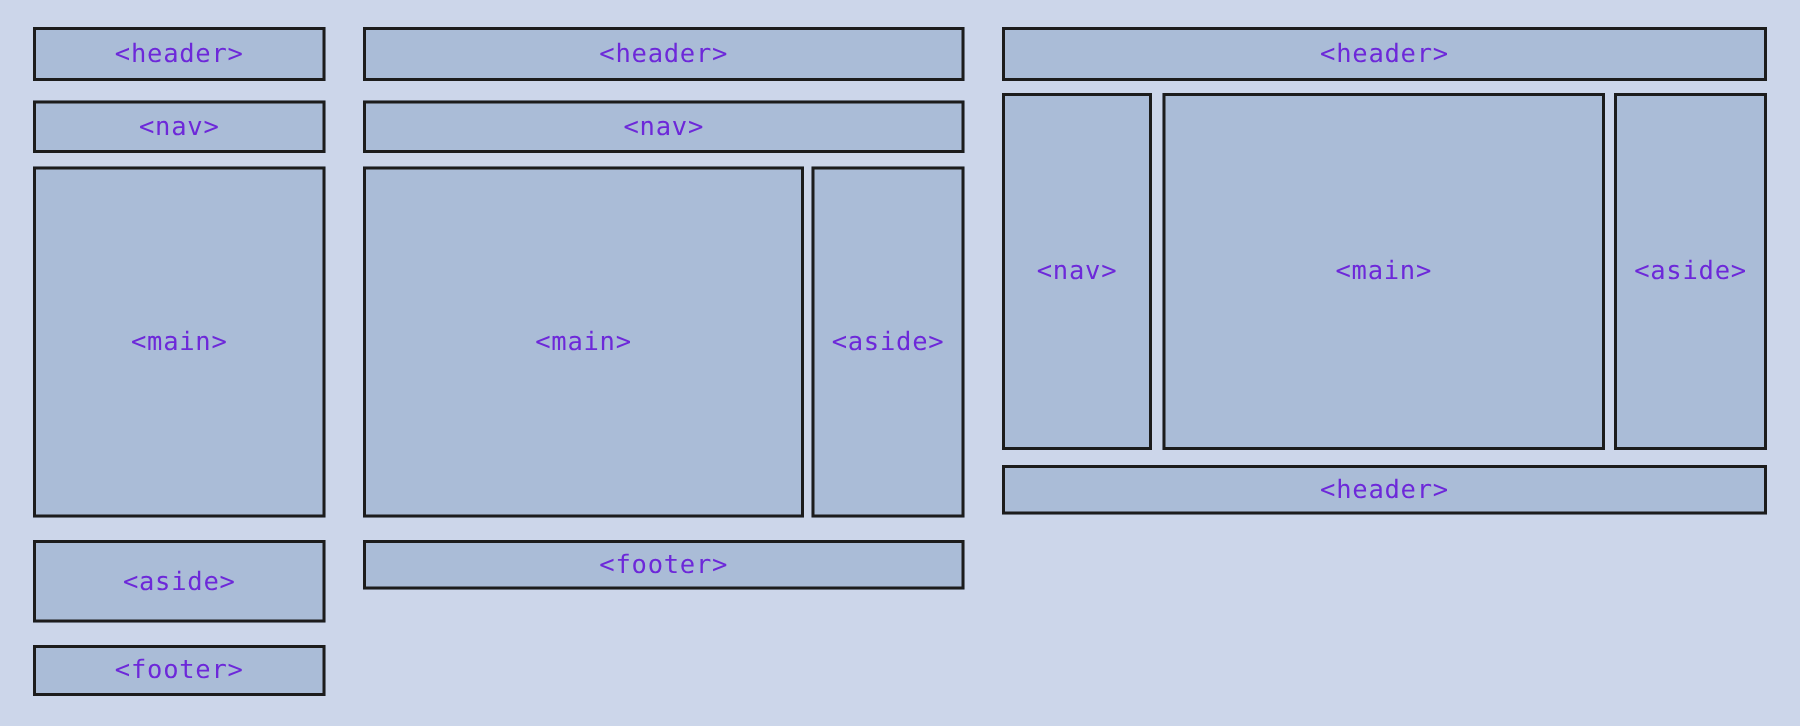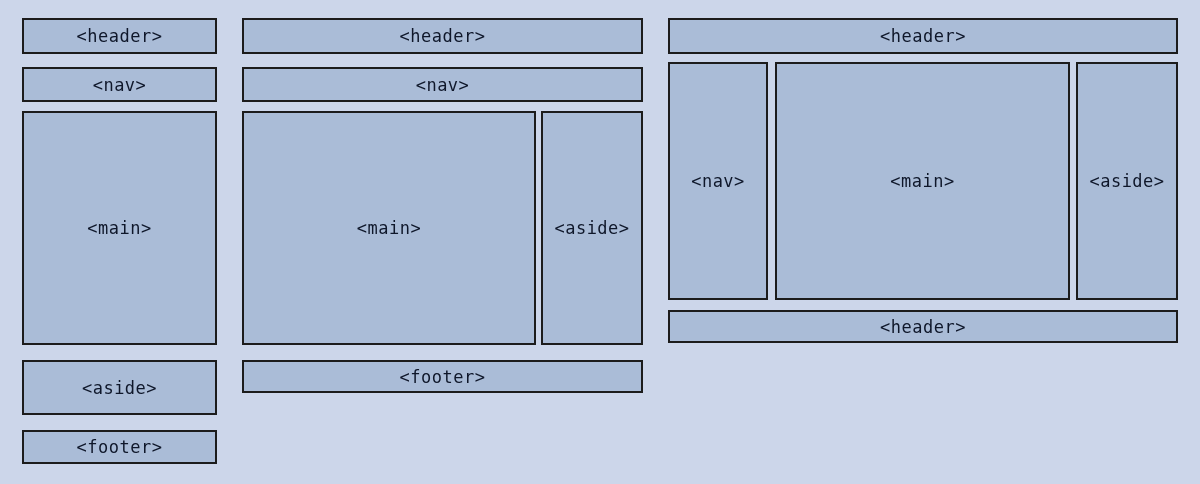--- a/index.html
+++ b/index.html
@@ -18,21 +18,21 @@
   }
   .box {
     position: absolute;
     background: #aabcd7;
     border: 2px solid #1c1c1c;
     box-sizing: border-box;
     display: flex;
     align-items: center;
     justify-content: center;
     font-size: 17px;
-    color: #0f172a;
+    color: #6d28d9;
     letter-spacing: 0.5px;
     white-space: nowrap;
   }
   
   .l1-header { left: 22px;  top: 18px;  width: 195px; height: 36px; }
   .l1-nav    { left: 22px;  top: 67px;  width: 195px; height: 35px; }
   .l1-main   { left: 22px;  top: 111px; width: 195px; height: 234px; }
   .l1-aside  { left: 22px;  top: 360px; width: 195px; height: 55px; }
   .l1-footer { left: 22px;  top: 430px; width: 195px; height: 34px; }
   

